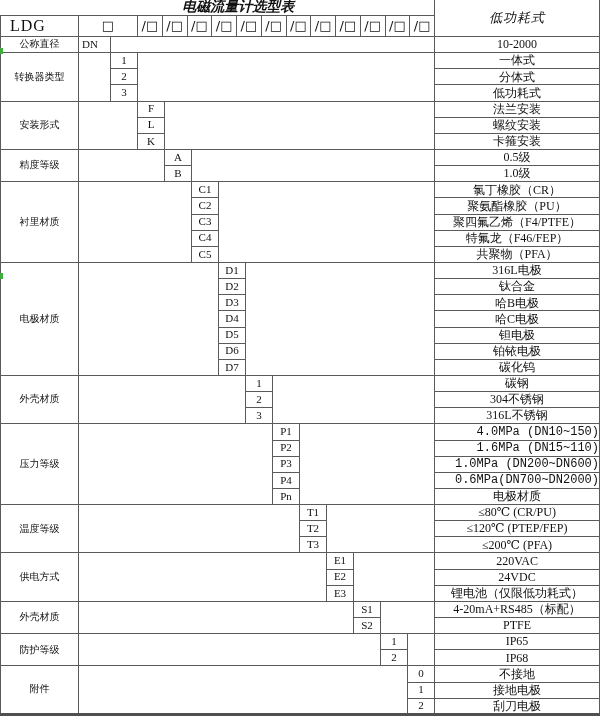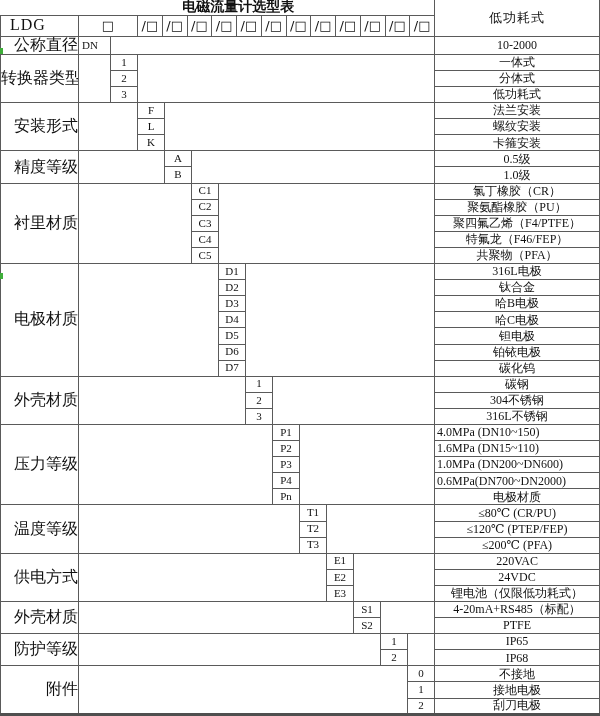--- a/index.html
+++ b/index.html
@@ -3,29 +3,29 @@
 <meta charset="utf-8">
 <style>
   html,body{margin:0;padding:0;background:#ffffff;}
   #page{position:relative;width:600px;height:716px;background:#fff;
         font-family:"Liberation Serif","DejaVu Serif",serif;color:#111;}
   table{border-collapse:collapse;table-layout:fixed;width:600px;height:716px;
         border-bottom:3px solid #4f4f4f;}
   td{border:1px solid #5a5a5a;padding:0;text-align:center;vertical-align:middle;
      font-size:12px;line-height:1.05;white-space:nowrap;overflow:hidden;}
   tr{height:16px;}
-  tr.r-title{height:15px;}
+  tr.r-title{height:15px;font-style:italic;}
   tr.r-ldg{height:21px;}
   td.title-cell{border:none;border-bottom:1px solid #5a5a5a;
                 font-weight:bold;font-size:14px;padding-left:42px;}
   td.fnhead{border-top:none;font-size:13px;letter-spacing:1px;}
-  td.lbl{font-size:16px;text-align:right;}
+  td.lbl{font-size:10px;}
   td.code{font-size:11px;font-family:"Liberation Serif","DejaVu Serif",serif;}
   td.fn{font-size:12px;}
-  td.fn.ta-l{text-align:left;padding-left:2px;}
+  td.fn.ta-l{text-align:right;padding-left:2px;font-family:Liberation Mono, monospace;}
   td.dncell{text-align:left;padding-left:3px;font-size:11px;}
   td.ldgcell{text-align:left;padding-left:9px;font-size:16px;letter-spacing:1px;}
   td.gap{border-color:#5a5a5a;}
   .boxfont{font-family:"DejaVu Sans",sans-serif;font-size:13px;}
   td.boxes-cell{padding:0;}
   .boxrow{display:flex;width:100%;height:100%;align-items:stretch;}
   .boxrow span{flex:1 1 0;display:flex;align-items:center;justify-content:center;
                border-right:1px solid #5a5a5a;}
   .boxrow span:last-child{border-right:none;}
   .artifact{position:absolute;left:0;width:3px;height:6px;background:#3fae3a;}

